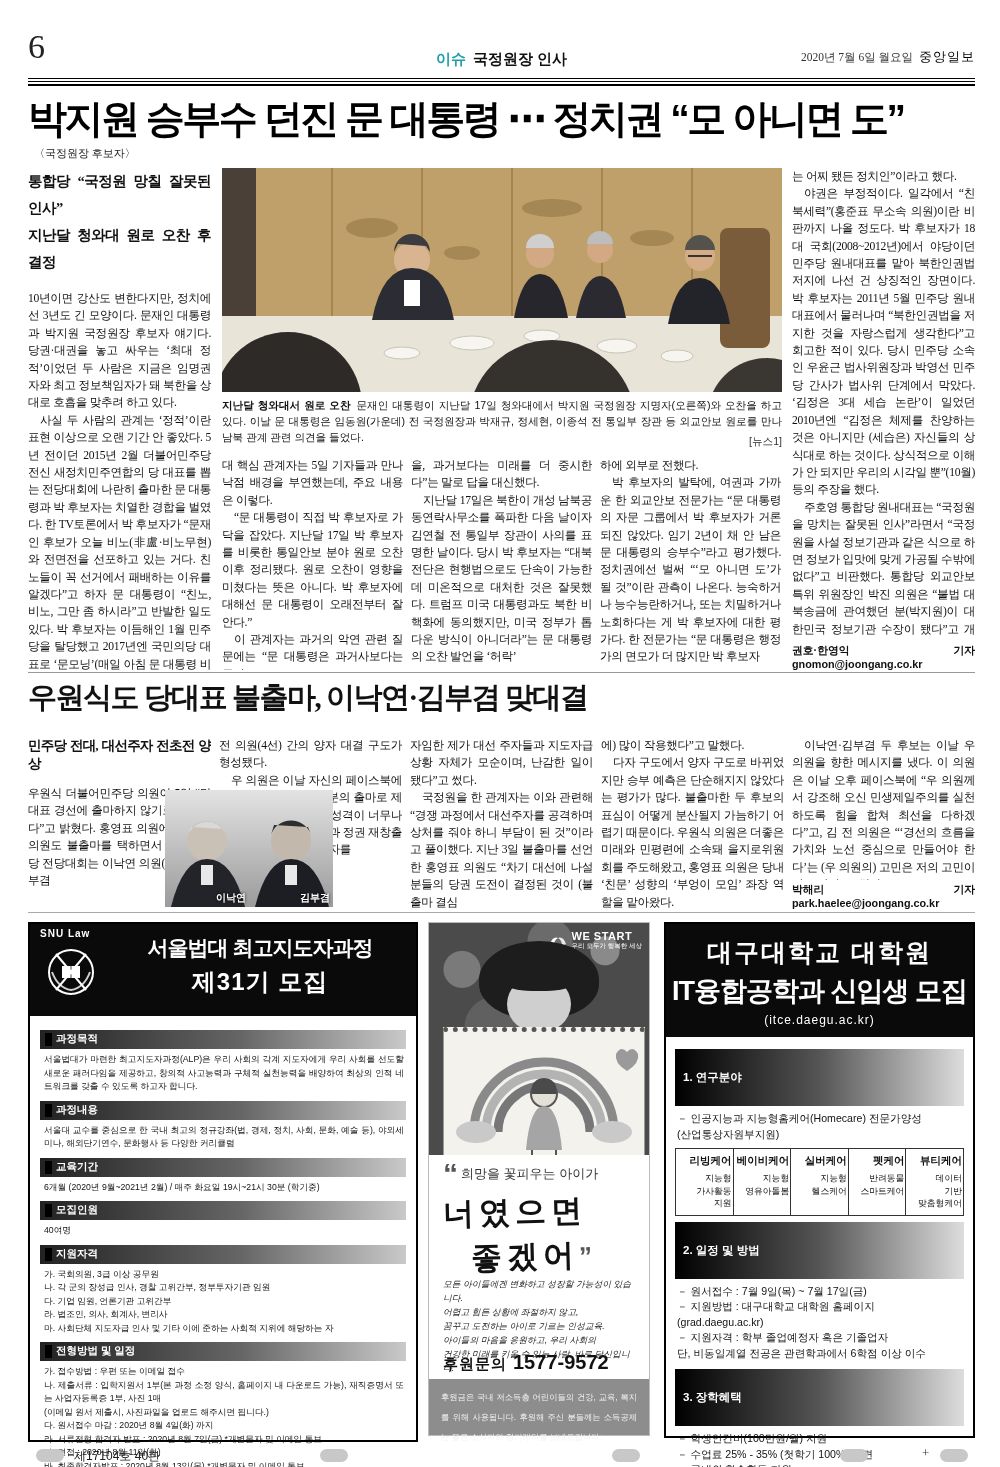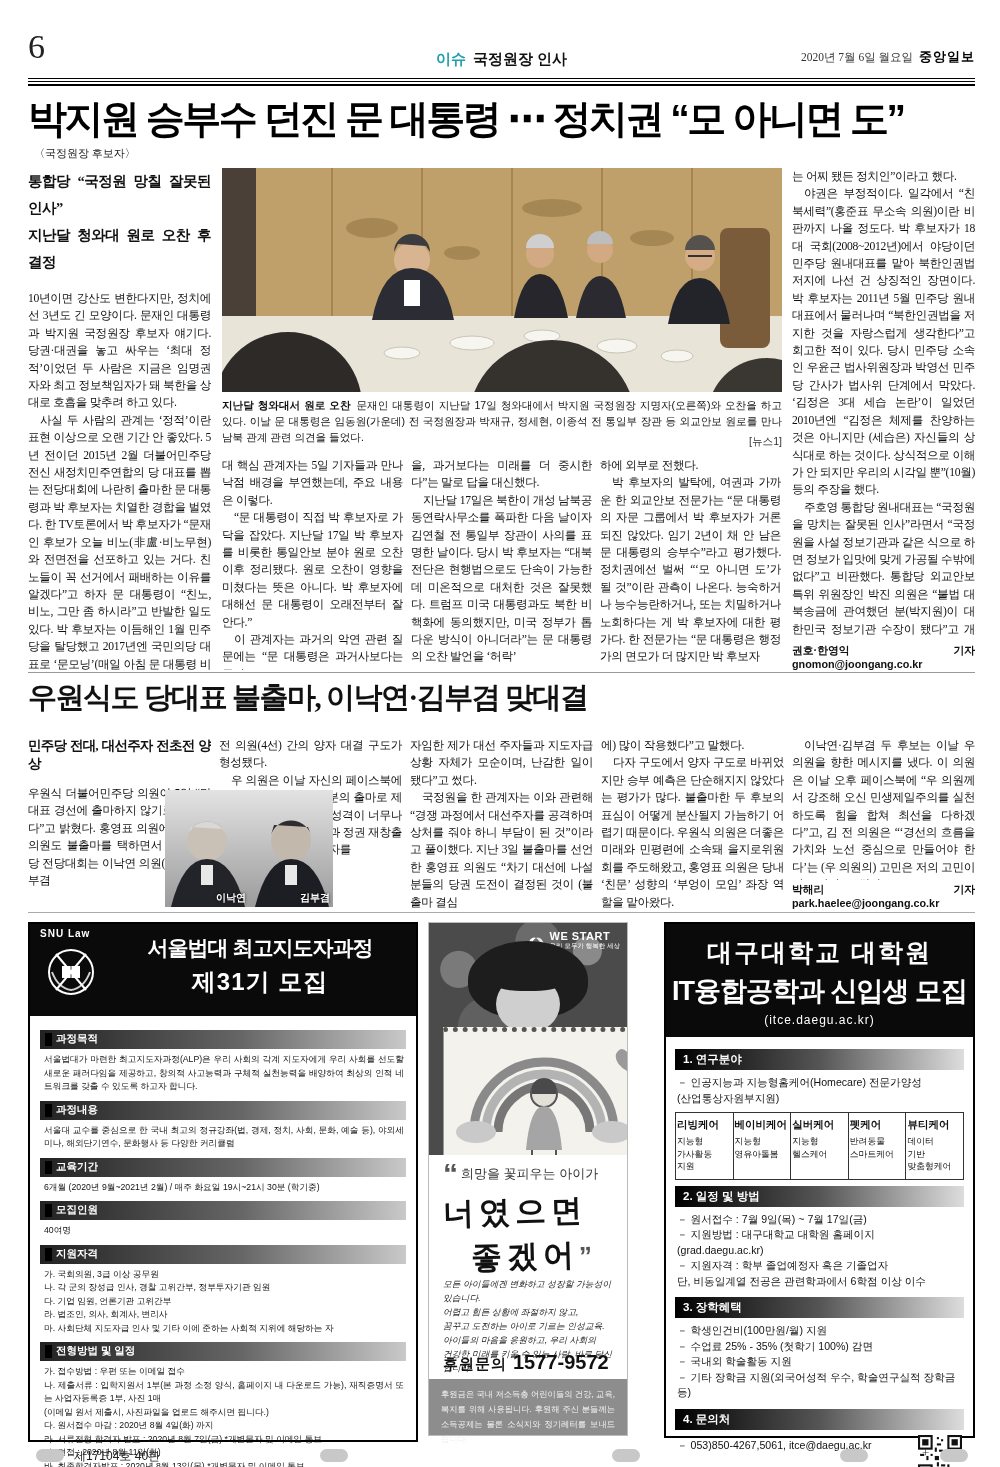--- a/index.html
+++ b/index.html
@@ -7,21 +7,21 @@
   .page{position:relative;width:1000px;height:1467px;background:#fff;margin:0 auto;
         font-family:"Liberation Serif","DejaVu Serif",serif;color:#111;overflow:hidden;}
   .sans{font-family:"Liberation Sans","DejaVu Sans",sans-serif;}
 
   
   .hdr{position:absolute;top:28px;left:28px;right:25px;height:46px;}
   .page-num{position:absolute;left:0;top:0;font-size:34px;color:#222;font-weight:400;}
   .sec-line{position:absolute;left:0;right:0;top:22px;text-align:center;font-size:15px;font-weight:bold;}
   .sec-tag{color:#1e9eae;margin-right:7px;}
   .dateline{position:absolute;right:0;top:20px;font-size:11.5px;color:#333;}
-  .masthead{font-weight:bold;color:#000;font-size:13px;margin-left:6px;letter-spacing:1px;}
+  .masthead{font-weight:normal;color:#000;font-size:13px;margin-left:6px;letter-spacing:1px;}
   .rules{position:absolute;top:78px;left:28px;right:25px;height:8px;
          background:linear-gradient(#000 0 1px,#fff 1px 3px,#000 3px 4px,#fff 4px 6px,#000 6px 8px);}
 
   
   .a1-headline{position:absolute;top:92px;left:28px;right:25px;font-size:39px;font-weight:bold;
                letter-spacing:-2.5px;white-space:nowrap;color:#000;
                font-family:"Liberation Sans","DejaVu Sans",sans-serif;}
   .a1-kicker{position:absolute;top:146px;left:34px;font-size:11px;color:#222;}
   .a1{position:absolute;top:168px;left:28px;width:947px;height:502px;}
   .col{position:absolute;top:0;width:183px;height:100%;overflow:hidden;text-align:justify;}
@@ -62,21 +62,21 @@
   .snu-emblem{position:absolute;left:14px;top:18px;}
   .snu-titles{position:absolute;left:80px;right:6px;top:10px;text-align:center;}
   .snu-t1{font-size:21px;font-weight:bold;letter-spacing:-1px;}
   .snu-t2{font-size:24px;font-weight:bold;margin-top:4px;letter-spacing:1px;}
   .snu-body-wrap{padding:8px 10px 4px 10px;}
   .snu-bar{background:linear-gradient(90deg,#222 0%,#666 55%,#c9c9c9 100%);color:#fff;font-size:10.5px;
            font-weight:bold;padding:2px 8px 3px 16px;position:relative;margin-top:6px;}
   .snu-bar::before{content:"";position:absolute;left:5px;top:3px;bottom:3px;width:7px;background:#000;}
   .snu-sec-body{font-size:8.7px;line-height:13.5px;color:#111;padding:4px 2px 1px 4px;white-space:pre-line;text-align:justify;}
 
-  .ad-we{left:428px;width:200px;height:514px;border:1px solid #bbb;display:flex;flex-direction:column;}
+  .ad-we{left:428px;width:222px;height:514px;border:1px solid #bbb;display:flex;flex-direction:column;}
   .we-photo{position:relative;height:246px;background:
       radial-gradient(circle at 15% 20%,#7a7a7a 0 18px,transparent 19px),
       radial-gradient(circle at 80% 12%,#8a8a8a 0 14px,transparent 15px),
       radial-gradient(circle at 55% 8%,#6b6b6b 0 22px,transparent 23px),
       radial-gradient(circle at 30% 45%,#606060 0 30px,transparent 31px),
       #4b4b4b;overflow:hidden;}
   .we-logo{position:absolute;top:7px;right:7px;color:#fff;display:flex;align-items:center;gap:4px;}
   .we-logo-name{font-size:11px;font-weight:bold;letter-spacing:0.5px;}
   .we-logo-sub{font-size:6.5px;}
   .hair{position:absolute;left:50%;top:18px;transform:translateX(-50%);width:120px;height:78px;
@@ -90,34 +90,34 @@
   .we-quote{height:118px;padding:10px 14px 0;position:relative;}
   .q-mark{font-size:30px;font-weight:bold;color:#555;line-height:10px;vertical-align:-6px;margin-right:3px;}
   .q-lead{font-size:13px;color:#333;}
   .q-big{font-size:31px;font-weight:bold;letter-spacing:5px;margin-top:8px;transform:rotate(-1.5deg);}
   .q-big2{margin-left:28px;margin-top:2px;}
   .q-close{font-size:26px;color:#555;font-weight:bold;}
   .we-body{padding:4px 14px;font-size:8.8px;line-height:14px;color:#222;white-space:pre-line;height:78px;font-style:italic;}
   .we-phone{padding:0 14px;height:30px;}
   .we-phone-label{font-size:15px;font-weight:bold;letter-spacing:1px;}
   .we-phone-num{font-size:20px;font-weight:bold;margin-left:6px;}
-  .we-footer{margin-top:auto;background:#8d8d8d;color:#f2f2f2;font-size:8.3px;line-height:15px;
+  .we-footer{margin-top:auto;background:#8d8d8d;color:#f2f2f2;font-size:8.3px;line-height:20px;
              padding:8px 12px;text-align:justify;height:56px;}
 
   .ad-dg{left:664px;width:311px;height:516px;border:2px solid #000;}
   .dg-head{background:#0a0a0a;color:#fff;text-align:center;padding:12px 4px 10px;}
   .dg-t1{font-size:25px;font-weight:bold;letter-spacing:2px;}
   .dg-t2{font-size:27px;font-weight:bold;letter-spacing:-1px;margin-top:4px;}
   .dg-t3{font-size:12px;margin-top:4px;letter-spacing:1px;}
   .dg-body{padding:6px 9px;}
   .dg-bar{background:linear-gradient(90deg,#000 0%,#555 50%,#ddd 100%);color:#fff;font-size:11.5px;
-          font-weight:bold;padding:3px 8px;margin-top:6px;}
+          font-weight:bold;padding:21px 8px;margin-top:6px;}
   .dg-sec{font-size:10.6px;line-height:15.5px;padding:5px 2px 2px;white-space:pre-line;}
   .care{display:flex;border:1px solid #333;margin-top:4px;}
-  .care-cell{flex:1;border-right:1px solid #333;text-align:left;padding:5px 1px;font-family:Liberation Mono, monospace;}
+  .care-cell{flex:1;border-right:1px solid #333;text-align:right;padding:5px 1px;}
   .care-cell:last-child{border-right:none;}
   .care-name{font-size:10.5px;font-weight:bold;margin-bottom:4px;}
   .care-desc{font-size:8.8px;line-height:12.5px;white-space:pre-line;}
   .dg-contact{display:flex;align-items:flex-start;justify-content:space-between;padding:5px 2px 0;}
   .dg-contact .txt{font-size:10.6px;padding-top:4px;}
 
   
   .foot-item{position:absolute;top:1448px;font-size:12px;color:#222;}
   .blob{position:absolute;top:1449px;width:28px;height:13px;border-radius:7px;background:#c8c8c8;}
   .plus{position:absolute;top:1445px;font-size:13px;color:#333;}

